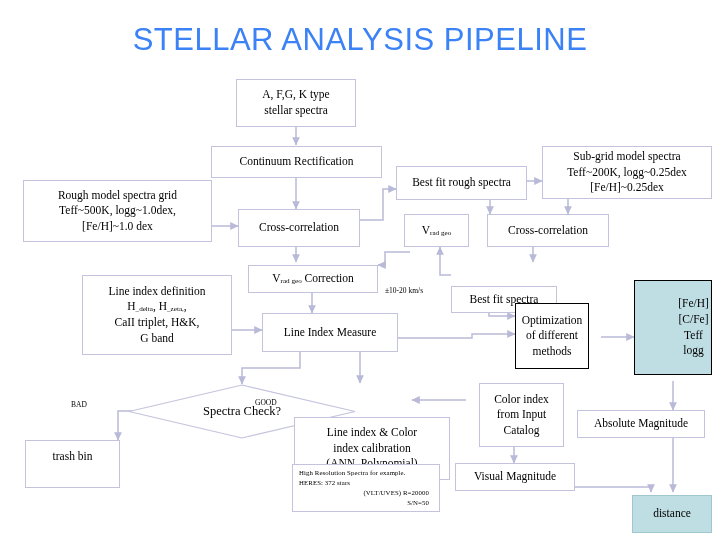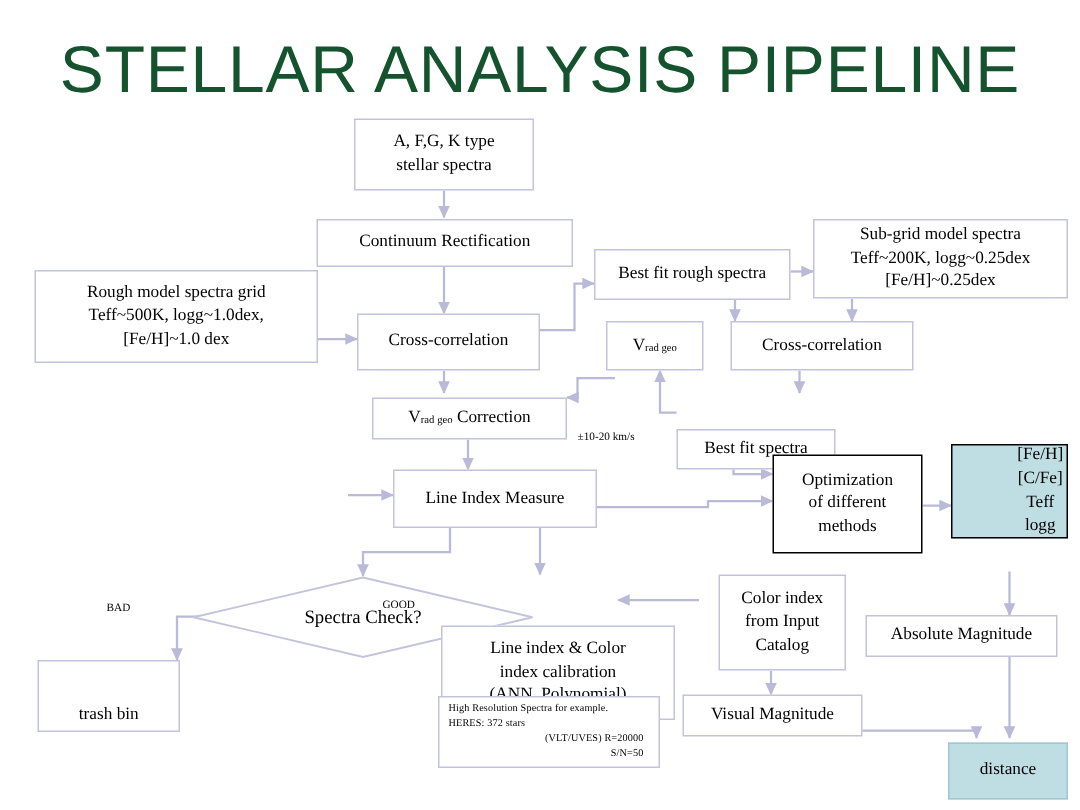--- a/index.html
+++ b/index.html
@@ -16,24 +16,24 @@
     overflow: hidden;
     font-family: "Liberation Serif", "DejaVu Serif", serif;
   }
   #title {
     position: absolute;
     left: 0;
     top: 22px;
     width: 720px;
     text-align: center;
     font-family: "Liberation Sans", "DejaVu Sans", sans-serif;
-    font-size: 44px;
+    font-size: 31px;
     font-weight: 400;
     letter-spacing: 0.5px;
-    color: #14532d;
+    color: #3b82f6;
     white-space: nowrap;
   }
   .node {
     position: absolute;
     box-sizing: border-box;
     border: 1px solid #c3c3dd;
     background: #ffffff;
     color: #000000;
     font-family: "Liberation Serif", "DejaVu Serif", serif;
     font-size: 11.5px;
@@ -215,46 +215,54 @@
   <div class="node" style="left:248px; top:265px; width:130px; height:28px;">
     <span>
       <span>V</span><span class="sub">rad</span><span class="sub">&nbsp;</span><span class="sub">geo</span><span> Correction</span>
     </span>
   </div>
 
   <div class="node" style="left:451px; top:263px; width:106px; height:27px;margin-top:23px;">
     <span class="nodetext">Best fit spectra</span>
   </div>
 
+  <div class="node" style="left:82px; top:275px; width:150px; height:80px; flex-direction:column; justify-content:center;">
+    <span class="nodetext">Line index definition</span>
+    <span class="nodetext">
+      <span>H</span><span class="sub">_delta</span><span>, H</span><span class="sub">_zeta,</span><span>,</span>
+    </span>
+    <span class="nodetext">CaII triplet, H&amp;K,</span>
+    <span class="nodetext">G band</span>
+  </div>
 
   <div class="node" style="left:262px; top:313px; width:136px; height:39px;">
     <span class="nodetext">Line Index Measure</span>
   </div>
 
-  <div class="node black-border" style="left:515px; top:303px; width:100px; height:66px;">
+  <div class="node black-border" style="left:515px; top:303px; width:74px; height:66px;">
     <span class="nodetext" style="white-space:pre-line;">Optimization
 of different
 methods</span>
   </div>
 
-  <div class="node teal-black" style="left:634px; top:296px; width:78px; height:63px;padding-left:45px;">
+  <div class="node teal-black" style="left:634px; top:280px; width:78px; height:95px;padding-left:45px;">
     <span class="nodetext" style="white-space:pre-line;">[Fe/H]
 [C/Fe]
 Teff
 logg</span>
   </div>
 
   <div class="diamond-wrap" style="left:128px; top:384px; width:228px; height:55px;">
     <svg width="228" height="55" viewBox="0 0 228 55">
       <polygon points="114,1 227,27.5 114,54 1,27.5" fill="#ffffff" stroke="#c3c3dd" stroke-width="1.2"></polygon>
     </svg>
     <div class="diamond-label">Spectra Check?</div>
   </div>
 
-  <div class="node" style="left:25px; top:440px; width:95px; height:48px; align-items:flex-end; padding-top:8px;">
+  <div class="node" style="left:25px; top:440px; width:95px; height:48px; align-items:flex-start; padding-top:8px;">
     <span class="nodetext">trash bin</span>
   </div>
 
   <div class="node" style="left:294px; top:383px; width:156px; height:63px;margin-top:34px;">
     <span class="nodetext" style="white-space:pre-line;">Line index &amp; Color
 index calibration
 (ANN, Polynomial)</span>
   </div>
 
   <div class="node" style="left:479px; top:383px; width:85px; height:64px;">

